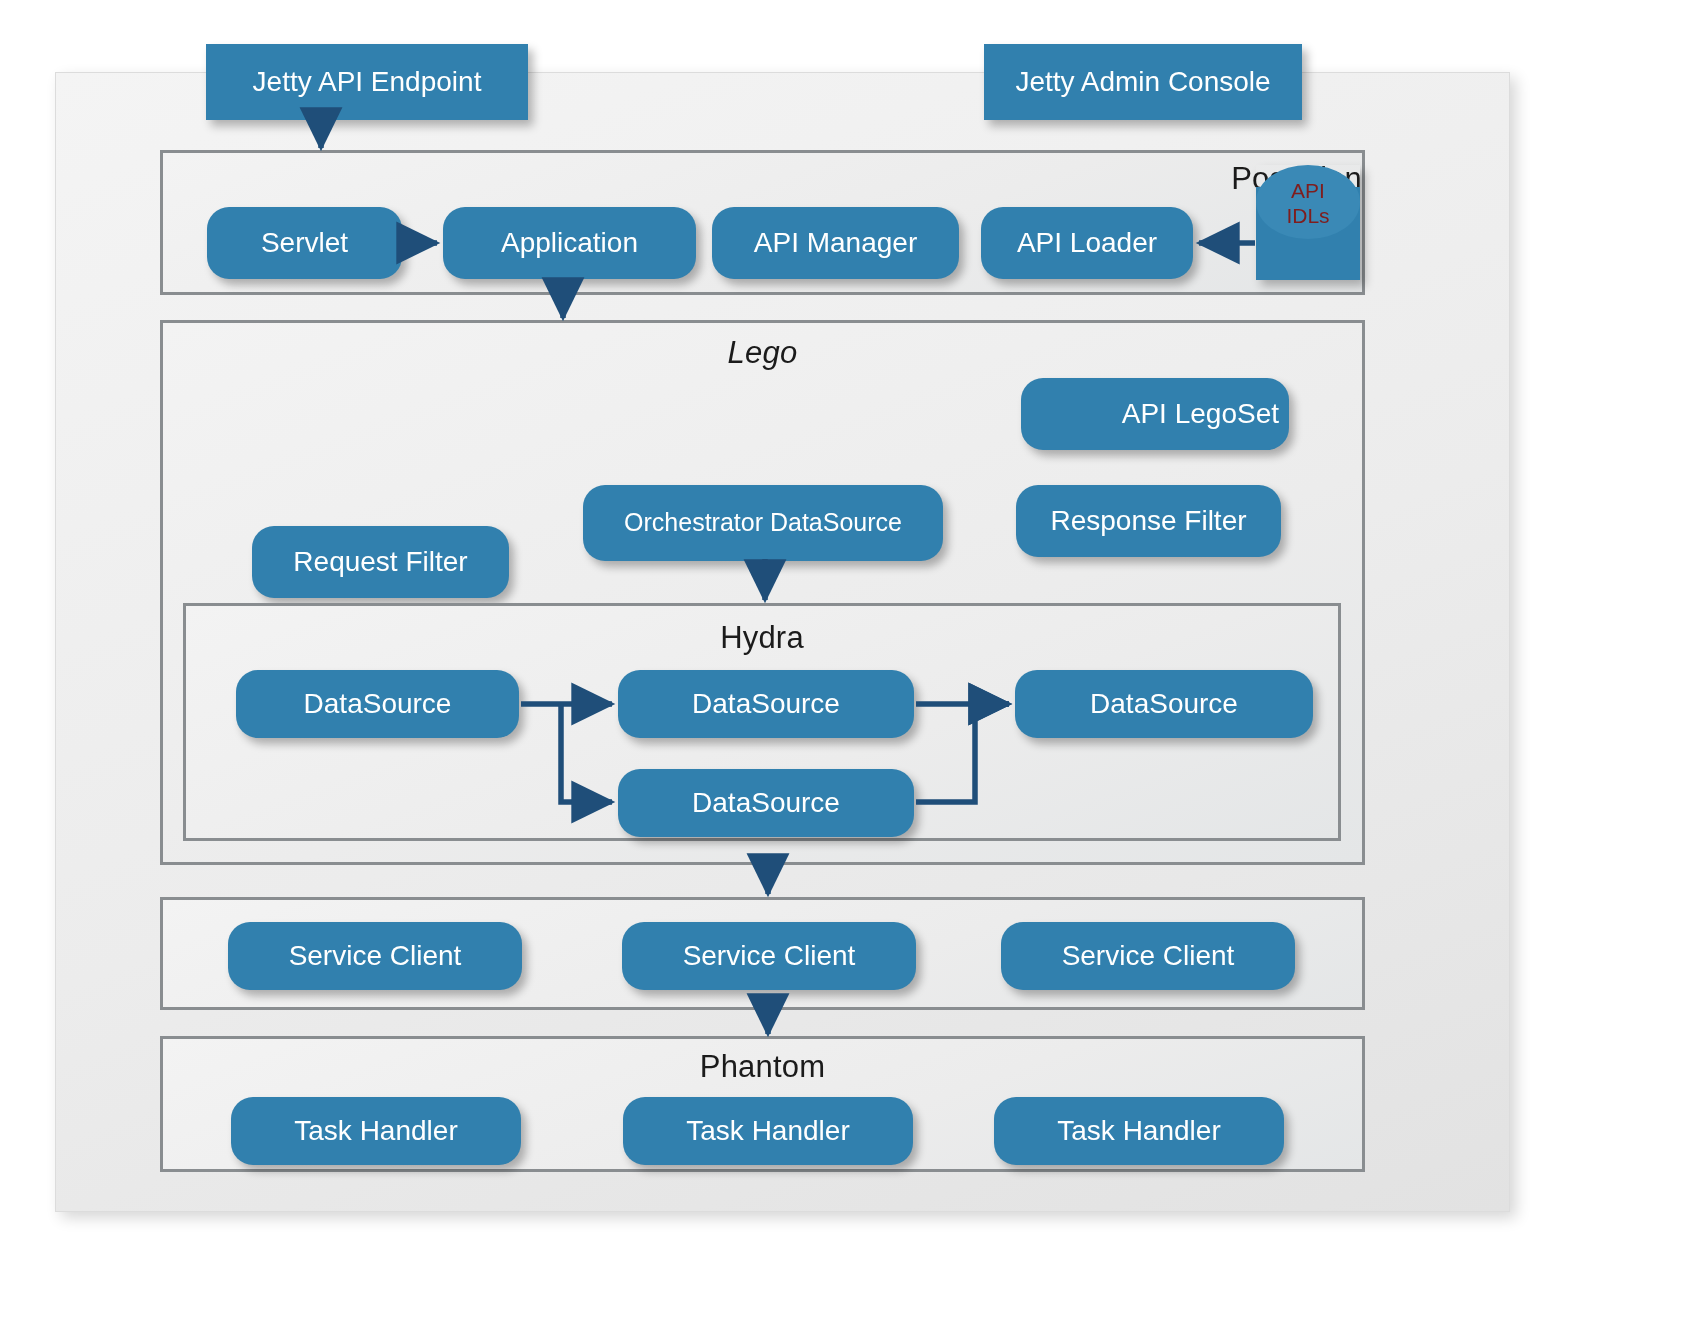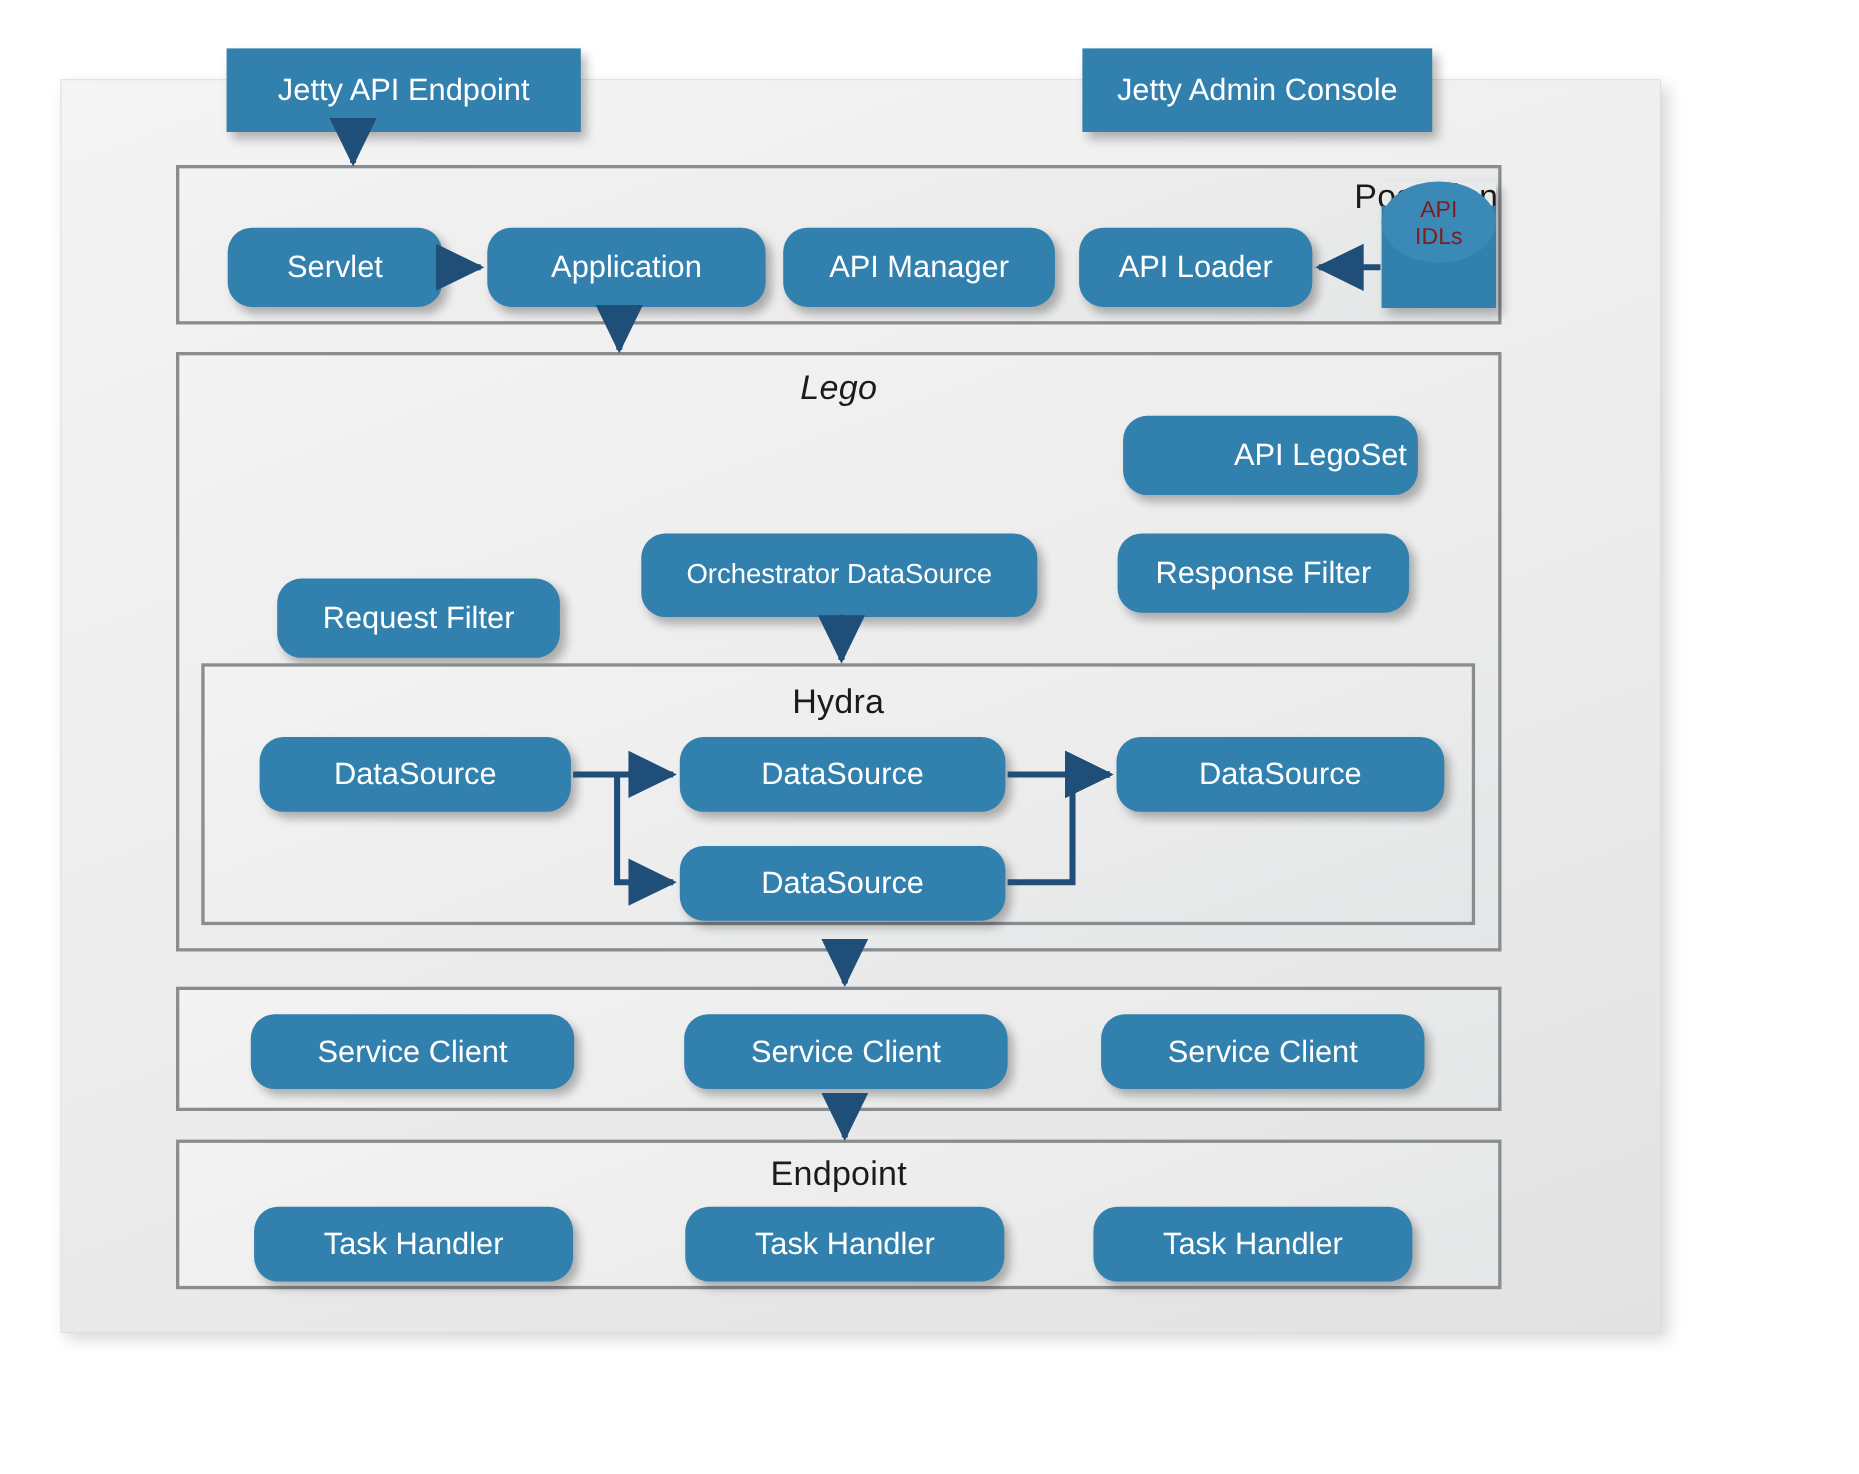--- a/index.html
+++ b/index.html
@@ -186,21 +186,21 @@
     <span>Service Client</span>
   </div>
   <div class="node" style="left:622px; top:922px; width:294px; height:68px;">
     <span>Service Client</span>
   </div>
   <div class="node" style="left:1001px; top:922px; width:294px; height:68px;">
     <span>Service Client</span>
   </div>
 
   <div class="group" style="left:160px; top:1036px; width:1205px; height:136px;">
-    <div class="group-title" style="top:10px;">Endpoint</div>
+    <div class="group-title" style="top:10px;">Phantom</div>
   </div>
 
   <div class="node" style="left:231px; top:1097px; width:290px; height:68px;">
     <span>Task Handler</span>
   </div>
   <div class="node" style="left:623px; top:1097px; width:290px; height:68px;">
     <span>Task Handler</span>
   </div>
   <div class="node" style="left:994px; top:1097px; width:290px; height:68px;">
     <span>Task Handler</span>

